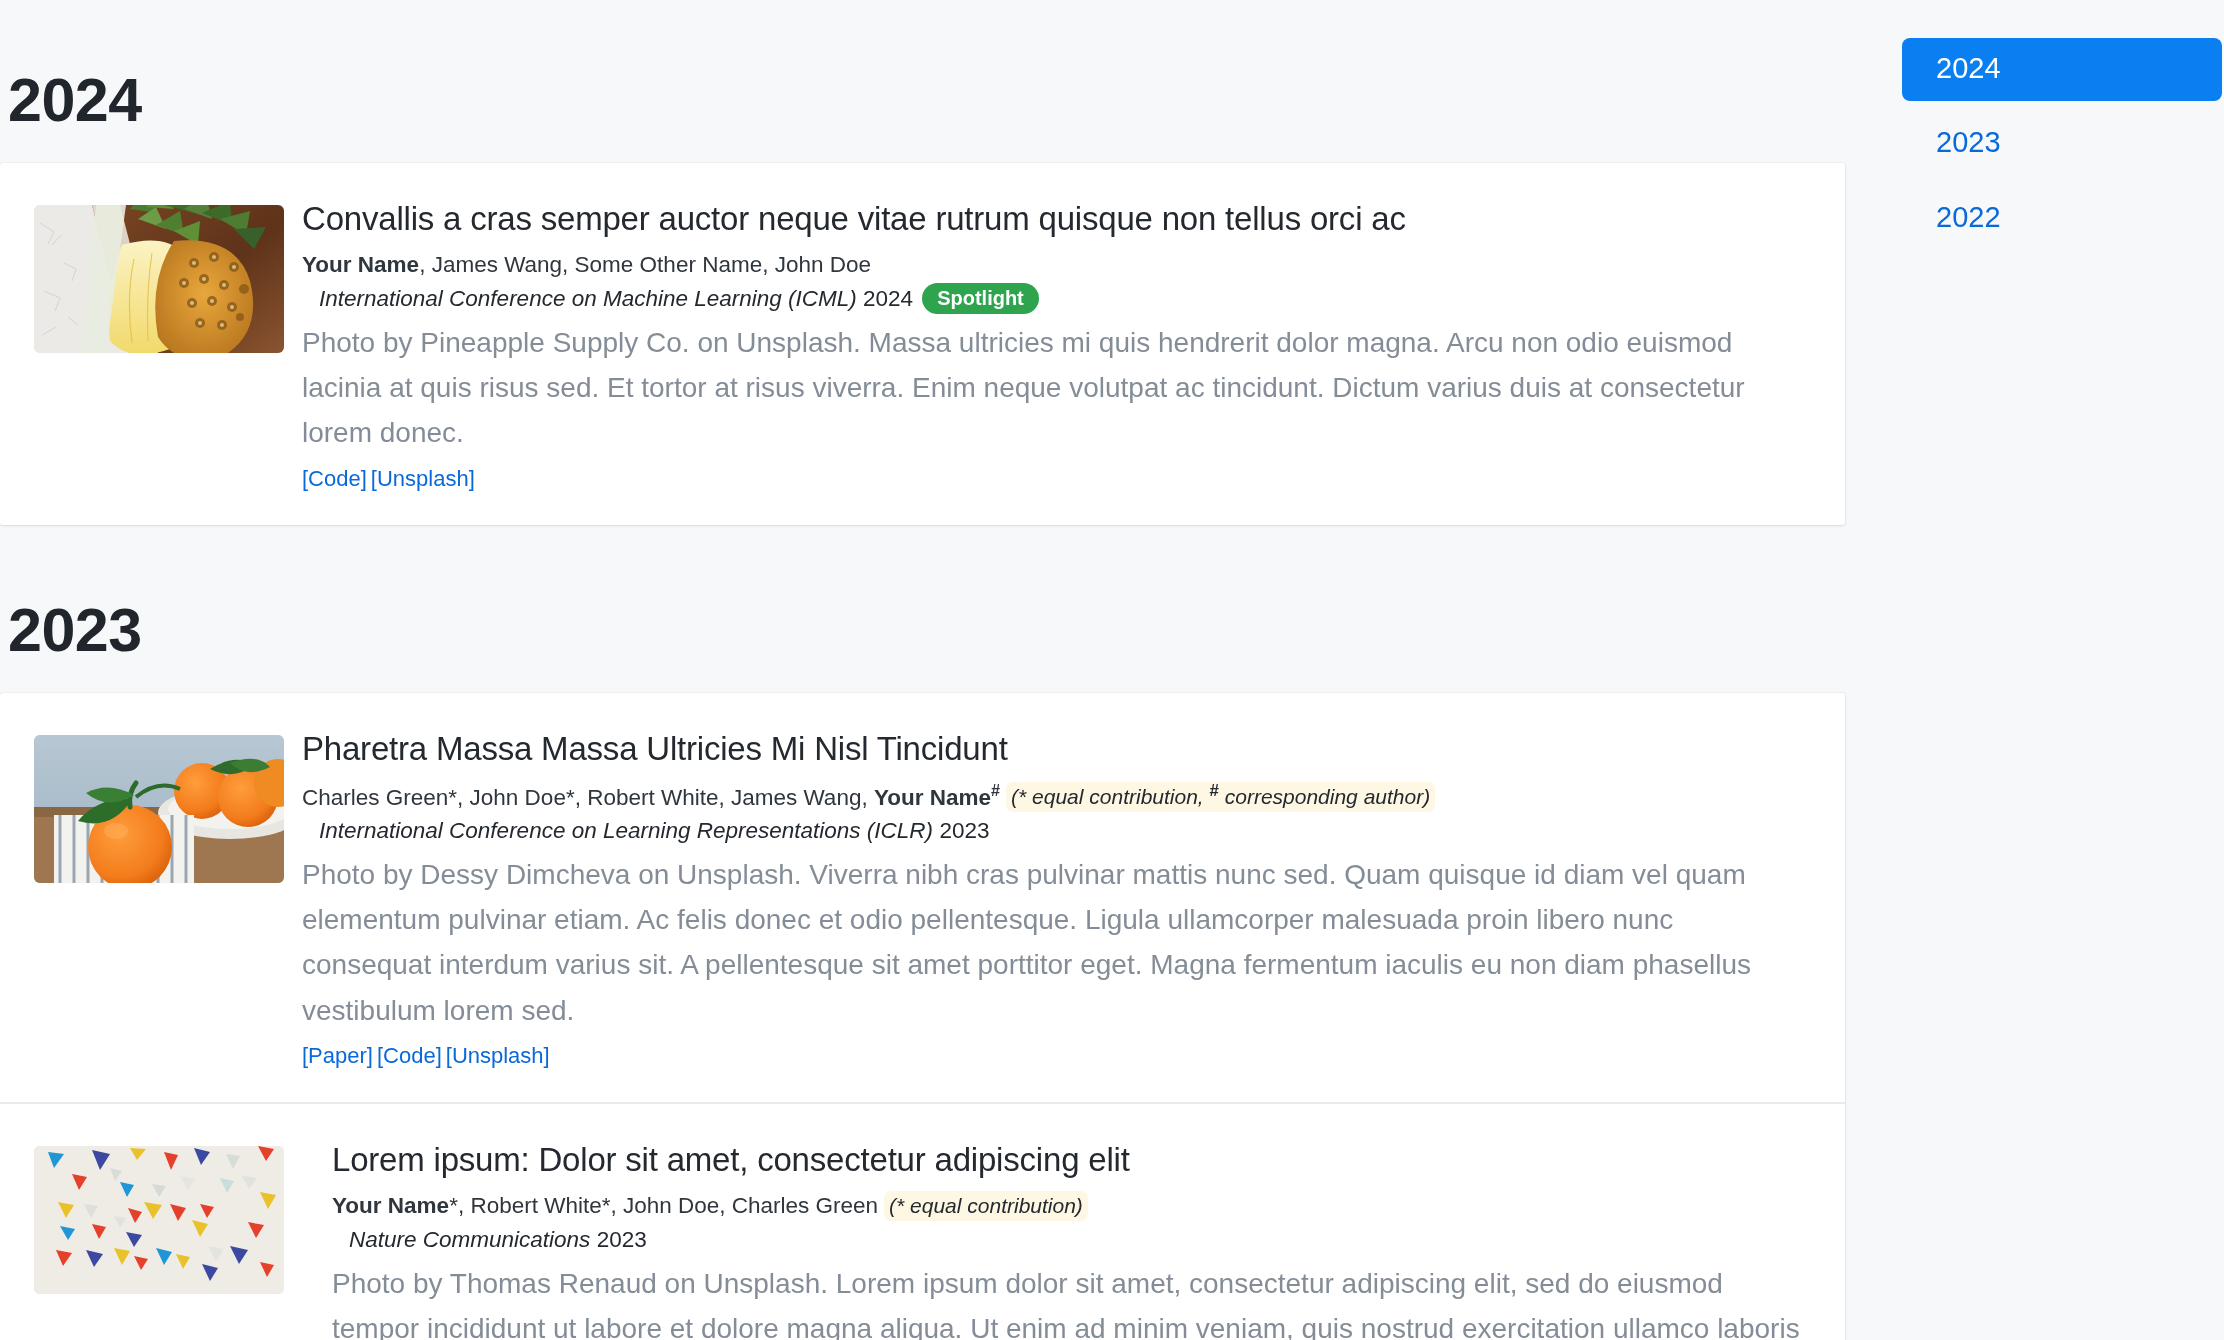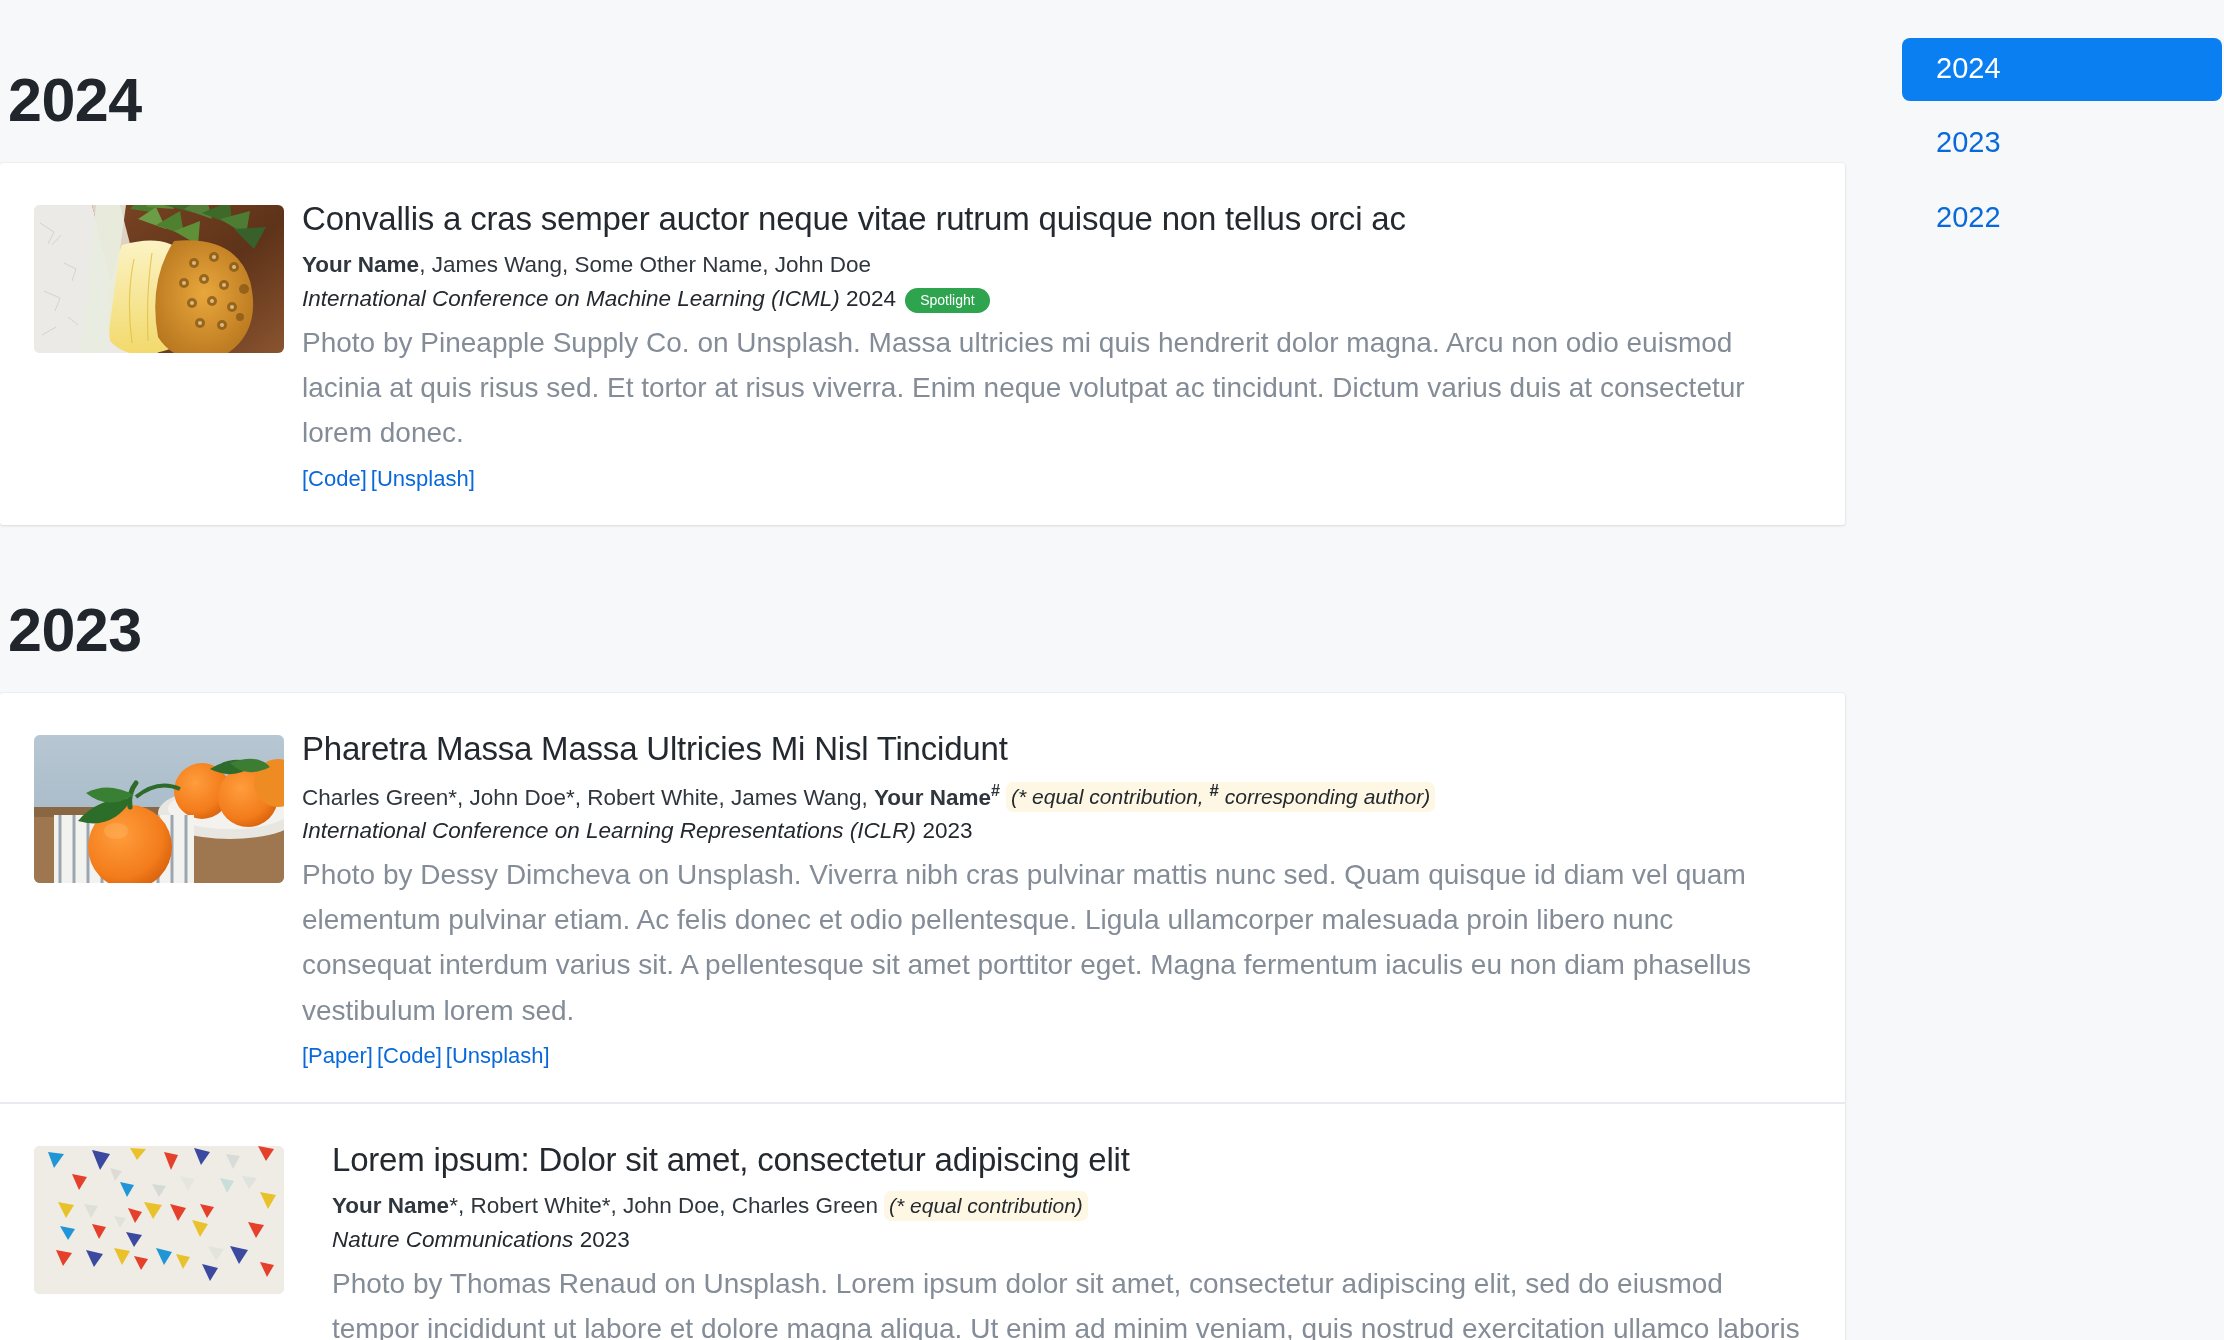--- a/index.html
+++ b/index.html
@@ -96,27 +96,27 @@
     border-radius: 7px;
   }
   .note sup { font-style: normal; font-size: 0.8em; vertical-align: super;}
 
   .pub-venue {
     font-size: 22.5px;
     color: #24292f;
     line-height: 1.45;
     margin-bottom: 4px;
   }
-  .pub-venue i { font-style: italic; }
+  .pub-venue i { font-style: italic; margin-left: 17px; }
   .badge {
     display: inline-block;
     background: #2ea44f;
     color: #ffffff;
-    font-size: 14px;
-    font-weight: 400;
+    font-size: 20px;
+    font-weight: 700;
     border-radius: 20px;
     padding: 5px 15px 6px 15px;
     margin-left: 9px;
     vertical-align: 1px;
     line-height: 1;
   }
 
   .pub-abstract {
     font-size: 28px;
     color: #848d97;

